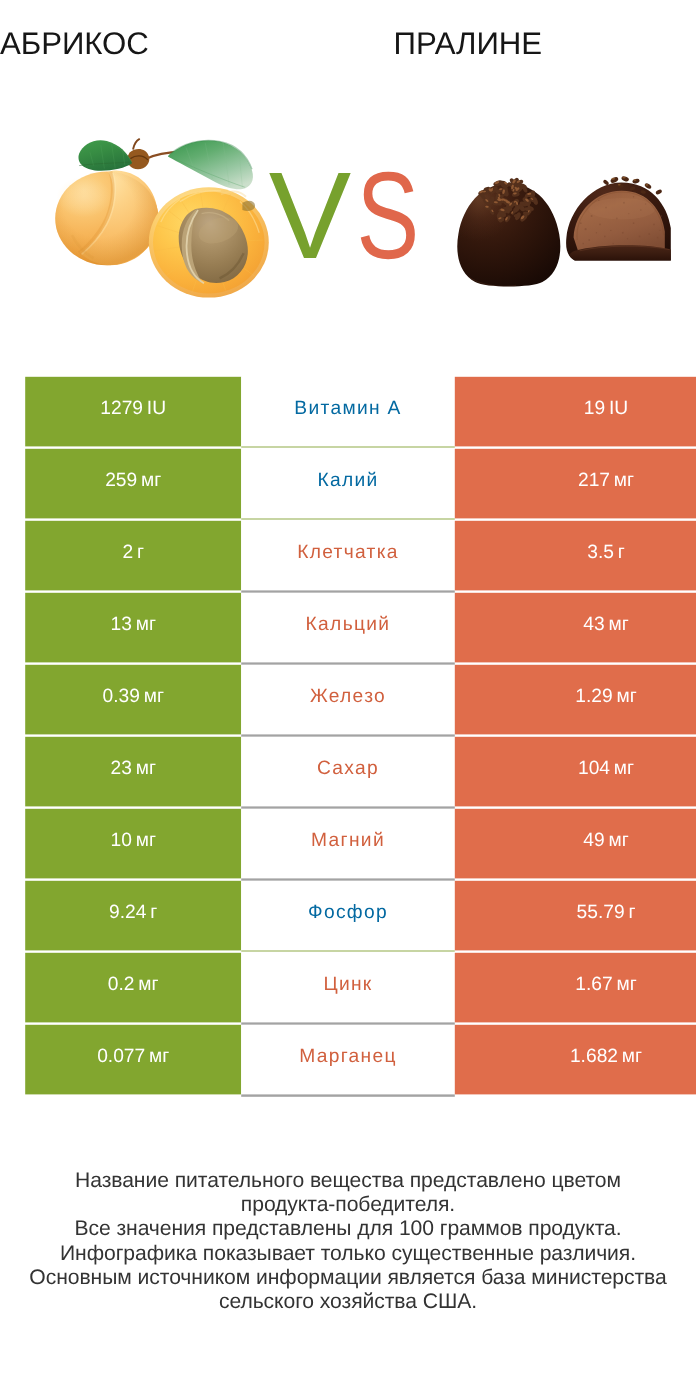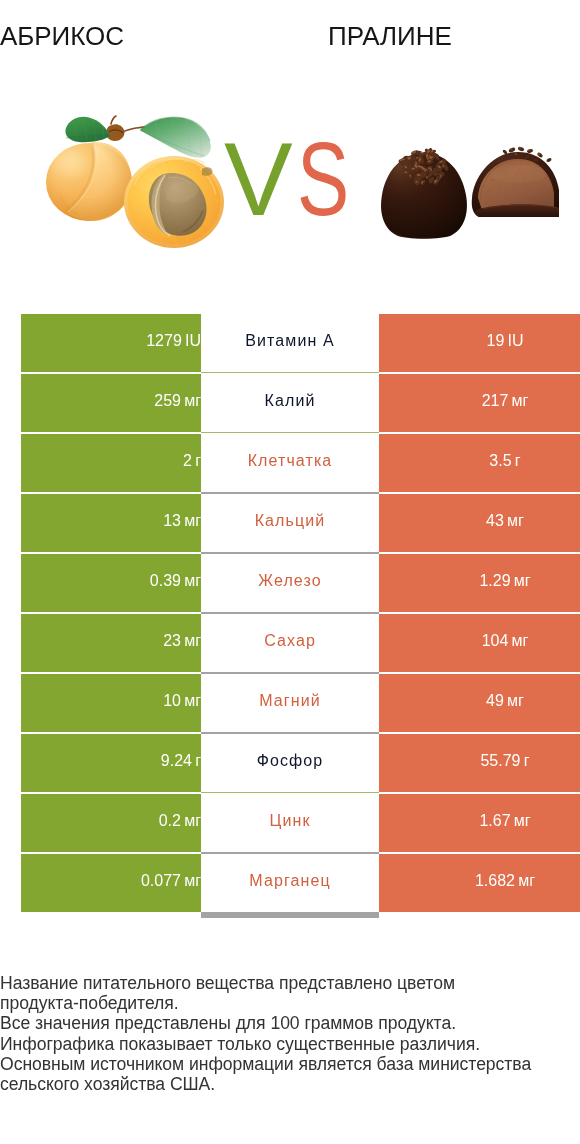--- a/index.html
+++ b/index.html
@@ -15,29 +15,29 @@
   .hero{position:absolute;top:0;left:0;width:580px;height:300px;}
   .vs{position:absolute;left:224px;top:130px;width:200px;white-space:nowrap;height:100px;font-size:103px;line-height:100px;font-weight:400;letter-spacing:0px;font-family:"Liberation Sans",sans-serif;}
   .vs .v{color:#77a12d;}
   .vs .s{color:#e0674b;display:inline-block;transform:scaleX(0.76);transform-origin:left center;margin-left:4px;}
 
   
   .tbl{position:absolute;left:21px;top:314px;width:538px;}
   .row{position:relative;height:58px;margin-bottom:2px;}
   .row:last-child{margin-bottom:0;}
   .cell{position:absolute;top:0;height:58px;line-height:54px;text-align:center;font-size:16px;font-weight:400;}
-  .cl{left:0;width:180px;background:#82a62f;color:#ffffff;text-align:right;}
+  .cl{left:0;width:180px;background:#82a62f;color:#ffffff;}
   .cr{left:358px;width:180px;background:#e06d4b;color:#ffffff;padding-left:36px;}
   .cm{left:180px;width:178px;background:#ffffff;font-size:16px;letter-spacing:1.1px;}
-  .cm.gw{color:#0f172a;border-bottom:1px solid #a3ba68;}
-  .cm.ow{color:#d1603e;border-bottom:6px solid #a3a3a3;}
+  .cm.gw{color:#0369a1;border-bottom:1px solid #a3ba68;}
+  .cm.ow{color:#d1603e;border-bottom:2px solid #a3a3a3;}
   .unit{font-size:16px;}
 
   
-  .footer{position:absolute;left:0;top:973px;width:580px;text-align:left;font-size:17.6px;color:#333;line-height:20.2px;letter-spacing:-0.05px;}
+  .footer{position:absolute;left:0;top:973px;width:580px;text-align:center;font-size:17.6px;color:#333;line-height:20.2px;letter-spacing:-0.05px;}
   .footer div{white-space:nowrap;}
 </style>
 </head>
 <body>
 
 <div class="page">
 
   <div class="title title-l">АБРИКОС</div>
   <div class="title title-r">ПРАЛИНЕ</div>
 

